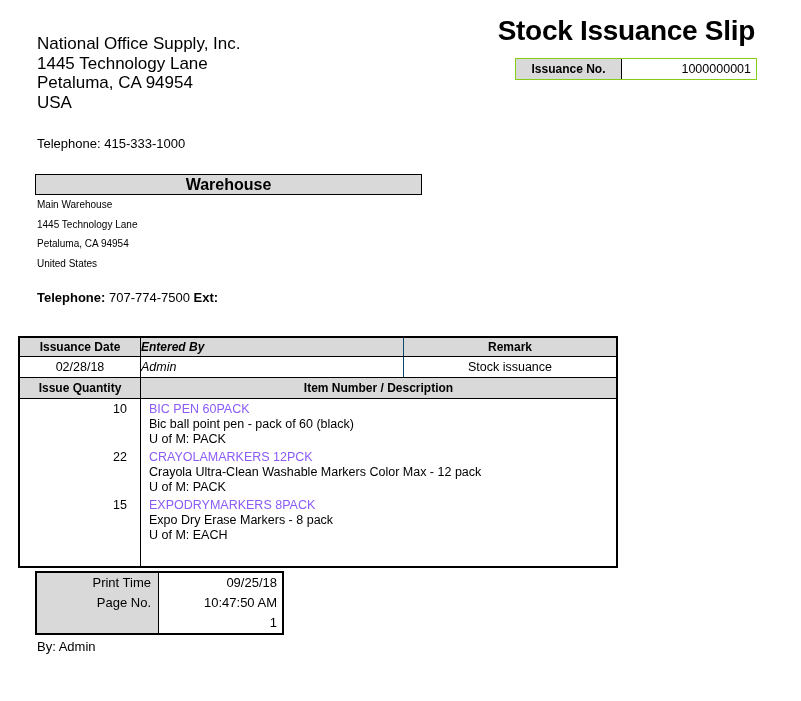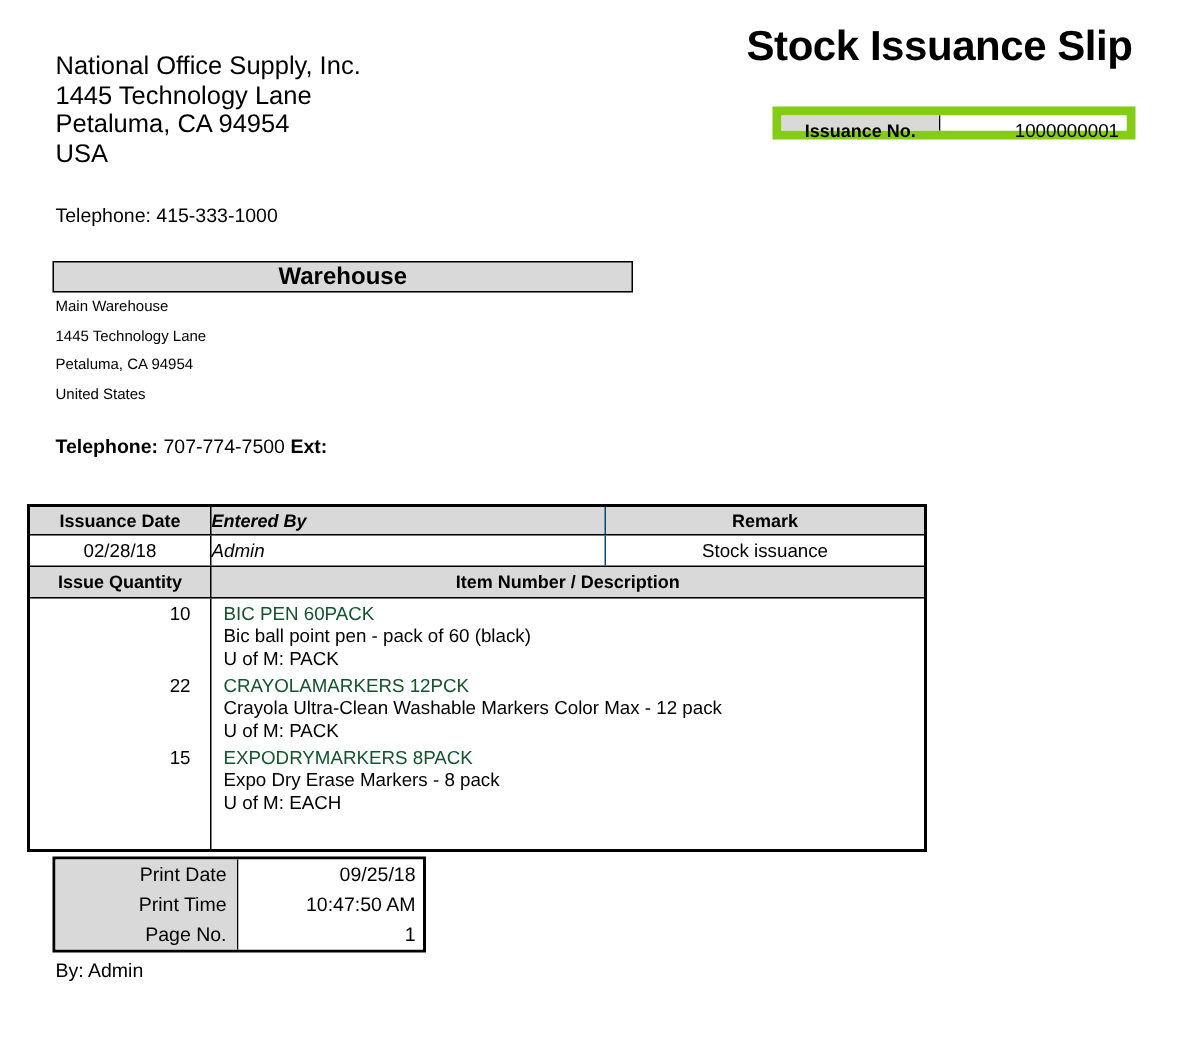--- a/index.html
+++ b/index.html
@@ -9,21 +9,21 @@
 
   
   .company { position:absolute; left:37px; top:34px; font-size:17px; }
   .company .line { height:19.6px; line-height:19.6px; }
   .company-tel { position:absolute; left:37px; top:134px; font-size:13px; height:19.6px; line-height:19.6px; }
 
   
   .doc-title { position:absolute; top:15px; right:46px; font-size:28px; font-weight:bold; letter-spacing:-0.3px; }
 
   
-  .issuance-box { position:absolute; left:515px; top:71px; width:242px; height:22px; border:6px solid #84cc16; display:flex; }
+  .issuance-box { position:absolute; left:515px; top:58px; width:242px; height:22px; border:1px solid #84cc16; display:flex; }
   .issuance-label { width:106px; background:#d9d9d9; border-right:1px solid #000; font-weight:bold; font-size:12px; text-align:center; line-height:20px; }
   .issuance-value { flex:1; background:#fff; font-size:12.5px; text-align:right; padding-right:5px; line-height:20px; }
 
   
   .wh-header { position:absolute; left:35px; top:174px; width:387px; height:21px; border:1px solid #000; background:#d9d9d9; font-weight:bold; font-size:16px; text-align:center; line-height:19px; }
   .wh-address { position:absolute; left:37px; top:195px; font-size:10px; }
   .wh-address .line { height:19.6px; line-height:19.6px; }
   .wh-tel { position:absolute; left:37px; top:288px; font-size:13px; height:19.6px; line-height:19.6px; }
   .wh-tel .bold { font-weight:bold; }
 
@@ -37,21 +37,21 @@
   .c1 { width:121px; border-right:1px solid #000; text-align:center; }
   .c2 { width:263px; border-right:1px solid #0c4a6e; text-align:left;font-style:italic; }
   .c3 { flex:1; text-align:center; }
   .cwide { flex:1; text-align:center; }
 
   .items-area { display:flex; height:167px;border-radius:32px; }
   .qty-col { width:121px; border-right:1px solid #000; padding-top:3px; }
   .qty { height:48px; text-align:right; padding-right:13px; line-height:15px; font-size:12.5px; }
   .desc-col { flex:1; padding:3px 0 0 8px; }
   .item { height:45px; margin-bottom:3px; line-height:15px; font-size:12.5px; }
-  .item-link { color:#14532d; cursor:pointer; }
+  .item-link { color:#8b5cf6; cursor:pointer; }
 
   
   .print-block { position:absolute; left:35px; top:571px; width:249px; height:64px; border:2px solid #000; display:flex; font-size:13px; }
   .print-labels { width:122px; background:#d9d9d9; border-right:1px solid #000; text-align:right; padding-right:7px; }
   .print-values { flex:1; background:#fff; text-align:right; padding-right:5px; }
   .print-labels .line, .print-values .line { height:20px; line-height:20px; }
 
   .by-line { position:absolute; left:37px; top:637px; font-size:13px; height:19.6px; line-height:19.6px; }
 </style>
 </head>
@@ -123,21 +123,20 @@
           <div class="item-link">EXPODRYMARKERS 8PACK</div>
           <div>Expo Dry Erase Markers - 8 pack</div>
           <div>U of M: EACH</div>
         </div>
       </div>
     </div>
   </div>
 
   <div class="print-block">
     <div class="print-labels">
-      <div class="line">Print Date</div>
       <div class="line">Print Time</div>
       <div class="line">Page No.</div>
     </div>
     <div class="print-values">
       <div class="line">09/25/18</div>
       <div class="line">10:47:50 AM</div>
       <div class="line">1</div>
     </div>
   </div>
 

